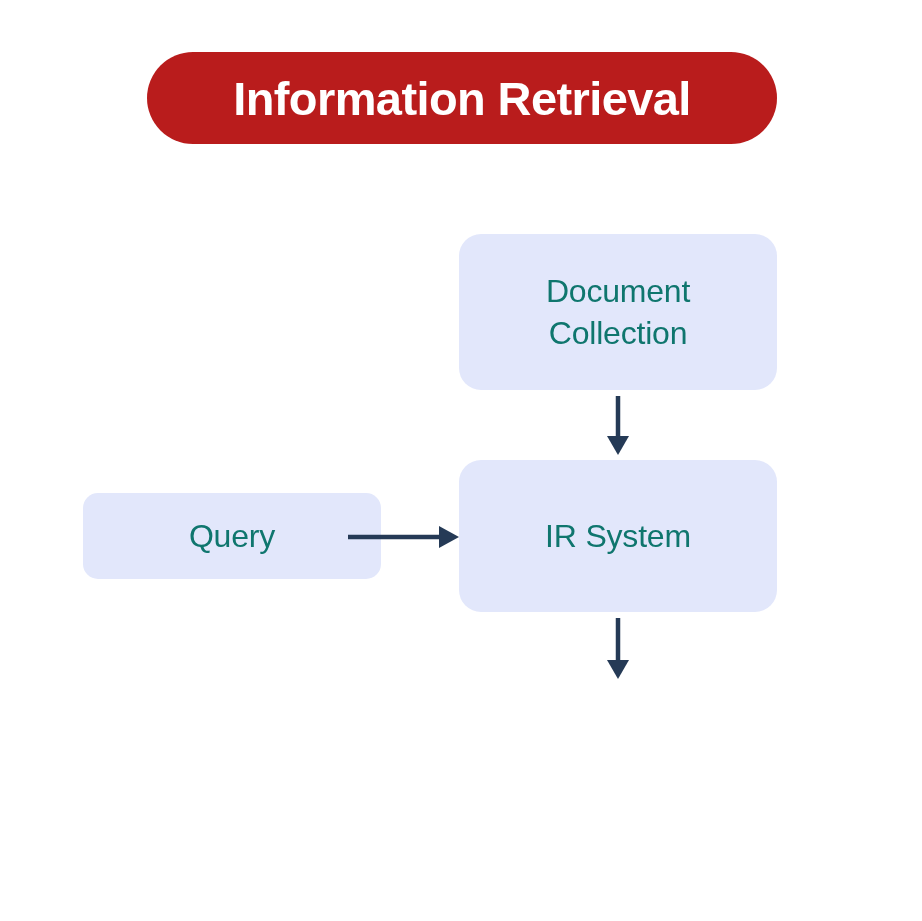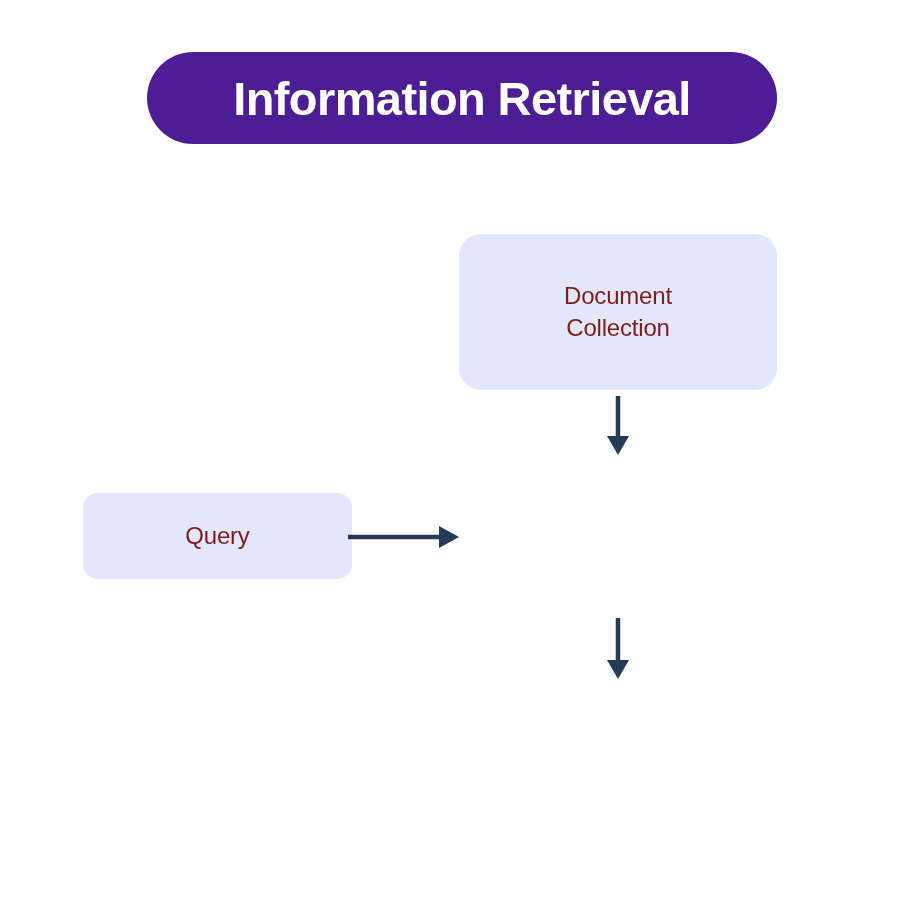--- a/index.html
+++ b/index.html
@@ -18,21 +18,21 @@
     overflow: hidden;
   }
 
   
   .title-pill {
     position: absolute;
     left: 147px;
     top: 52px;
     width: 630px;
     height: 92px;
-    background: #4c1d95;
+    background: #b91c1c;
     border-radius: 46px;
     display: flex;
     align-items: center;
     justify-content: center;
   }
   .title-pill .title-text {
     color: #ffffff;
     font-size: 47px;
     font-weight: 700;
     letter-spacing: -0.6px;
@@ -47,22 +47,22 @@
     background: #e2e7fb;
     border-radius: 22px;
     display: flex;
     align-items: center;
     justify-content: center;
     text-align: center;
     box-sizing: border-box;
     padding: 4px 12px;
   }
   .node .node-label {
-    color: #7f1d1d;
-    font-size: 24px;
+    color: #0f766e;
+    font-size: 32px;
     font-weight: 400;
     line-height: 1.32;
     letter-spacing: -0.2px;
     font-family: "Liberation Sans", sans-serif;
     white-space: pre-line;
   }
 
   #node-doc-collection {
     left: 459px;
     top: 234px;
@@ -71,21 +71,21 @@
   }
   #node-ir-system {
     left: 459px;
     top: 460px;
     width: 318px;
     height: 152px;
   }
   #node-query {
     left: 83px;
     top: 493px;
-    width: 269px;
+    width: 298px;
     height: 86px;
     border-radius: 15px;
   }
   #node-relevant-docs {
     left: 459px;
     top: 688px;
     width: 318px;
     height: 153px;
   }
 
@@ -134,20 +134,23 @@
 
   <div class="node" id="node-query">
     <span class="node-label">Query</span>
   </div>
 
   <svg class="arrow" id="arrow-query-to-ir" viewBox="0 0 116 44">
     <line x1="2" y1="22" x2="96" y2="22" stroke="#253a56" stroke-width="4.5" stroke-linecap="butt"></line>
     <polygon points="113,22 93,11 93,33" fill="#253a56"></polygon>
   </svg>
 
+  <div class="node" id="node-ir-system">
+    <span class="node-label">IR System</span>
+  </div>
 
   <svg class="arrow" id="arrow-ir-to-docs" viewBox="0 0 48 66">
     <line x1="24" y1="2" x2="24" y2="48" stroke="#253a56" stroke-width="4.5" stroke-linecap="butt"></line>
     <polygon points="24,63 13,44 35,44" fill="#253a56"></polygon>
   </svg>
 
 
 </div>
 
 </body></html>

